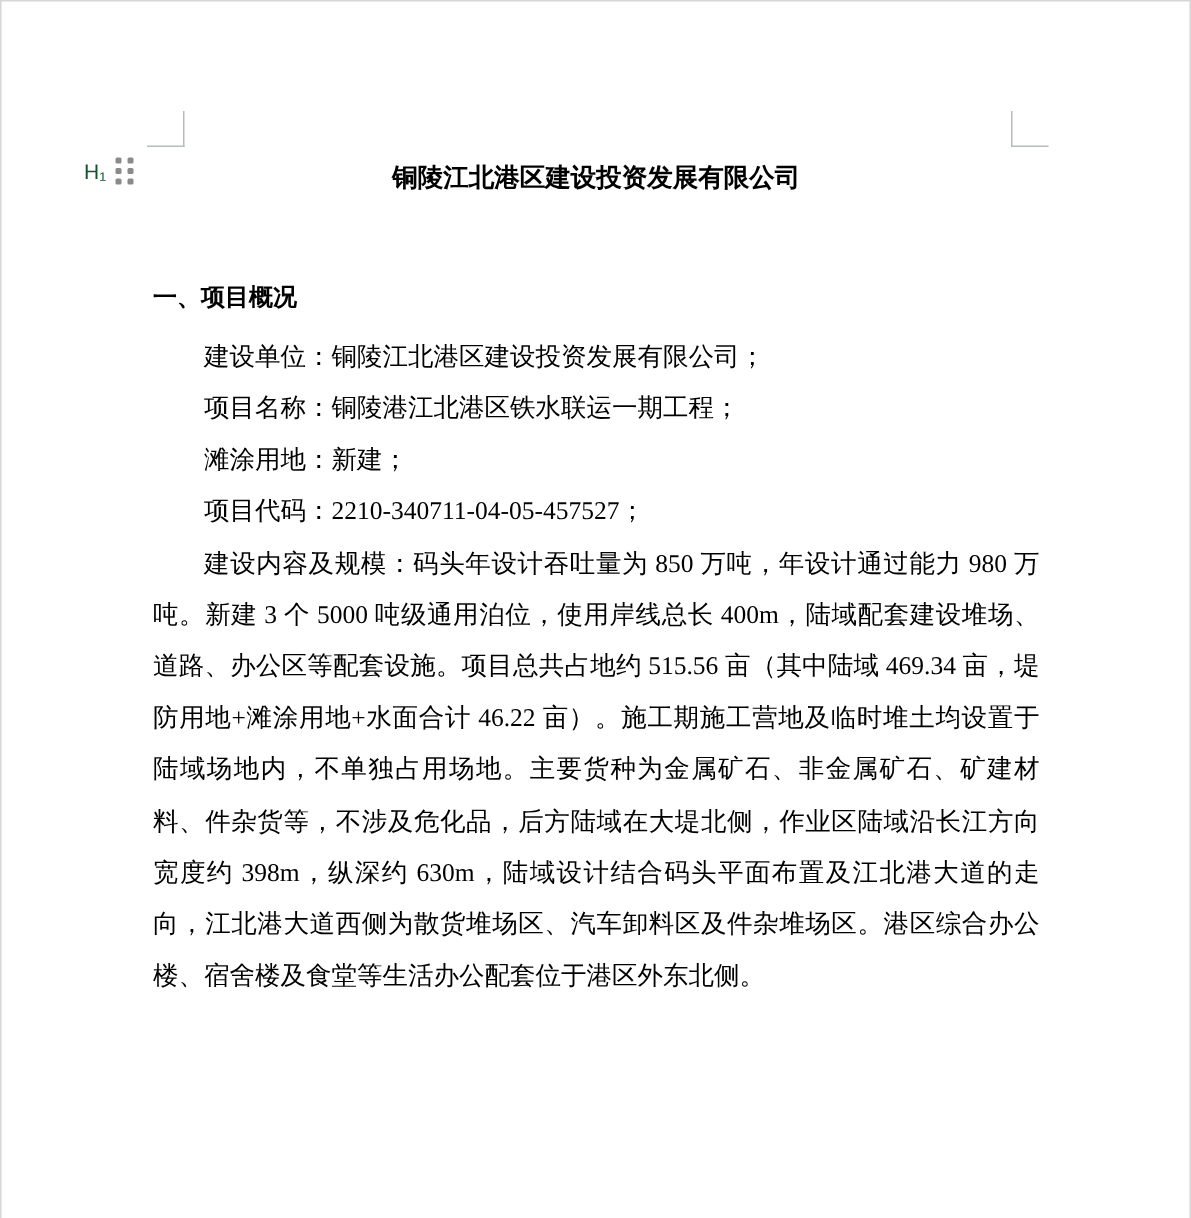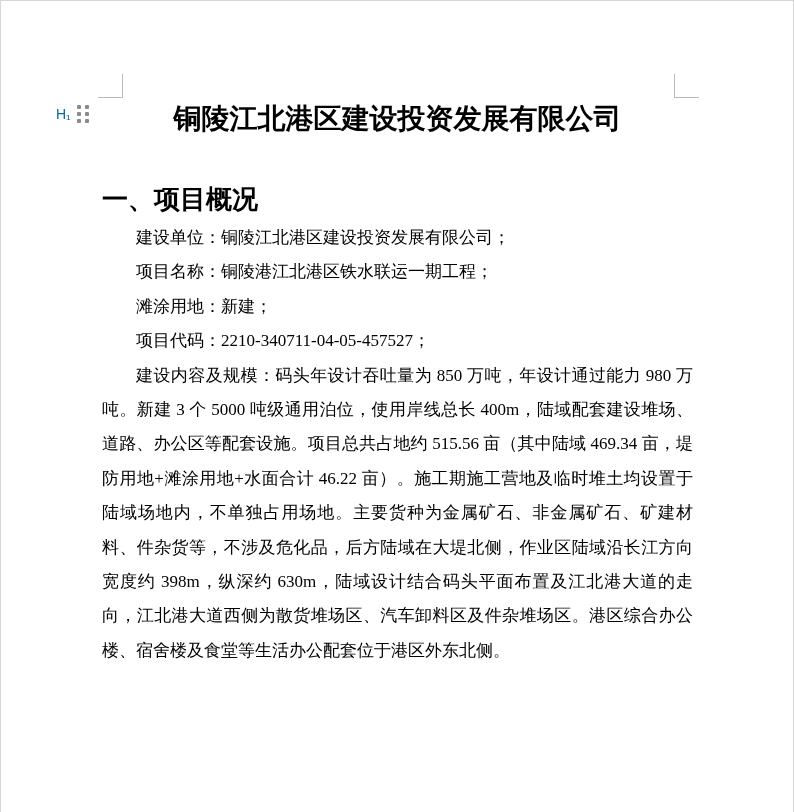--- a/index.html
+++ b/index.html
@@ -15,45 +15,45 @@
     color:#000000;
   }
   
   .crop-mark { position:absolute; top:73px; width:24px; height:23px; }
   .crop-mark.tl { left:97px;  border-right:1px solid #b6bbc0; border-bottom:1px solid #b6bbc0; }
   .crop-mark.tr { left:673px; border-left:1px solid #b6bbc0;  border-bottom:1px solid #b6bbc0; }
   
   .gutter { position:absolute; left:55px; top:103px; display:flex; align-items:center; gap:6px; }
   .h1-badge {
     font-family:"Liberation Sans","DejaVu Sans",sans-serif;
-    font-size:14px; color:#0369a1; line-height:20px;
+    font-size:14px; color:#14532d; line-height:20px;
   }
   .drag-handle {
     display:grid;
     grid-template-columns:repeat(2,4px);
     grid-auto-rows:4px;
     column-gap:4px; row-gap:3px;
     cursor:grab;
   }
   .drag-handle i { width:4px; height:4px; background:#8a8a8a; border-radius:1px; }
   
   .content { position:absolute; left:101px; top:0; width:591px; }
   .titles {
     margin-top:97px;
     text-align:center;
     font-family:Liberation Sans, sans-serif;
     font-weight:700;
-    font-size:28px;
+    font-size:17px;
     line-height:41px;
   }
   .section-heading {
     margin:48px 0 10px 0;
     font-family:"Liberation Sans","DejaVu Sans",sans-serif;
     font-weight:700;
-    font-size:26px;
+    font-size:16px;
     line-height:24px;
   }
   .bodytext p {
     margin:0;
     font-family:"Liberation Serif","DejaVu Serif",serif;
     font-size:17px;
     line-height:34.4px;
     text-align:justify;
     text-indent:2em;
     word-break:break-all;

